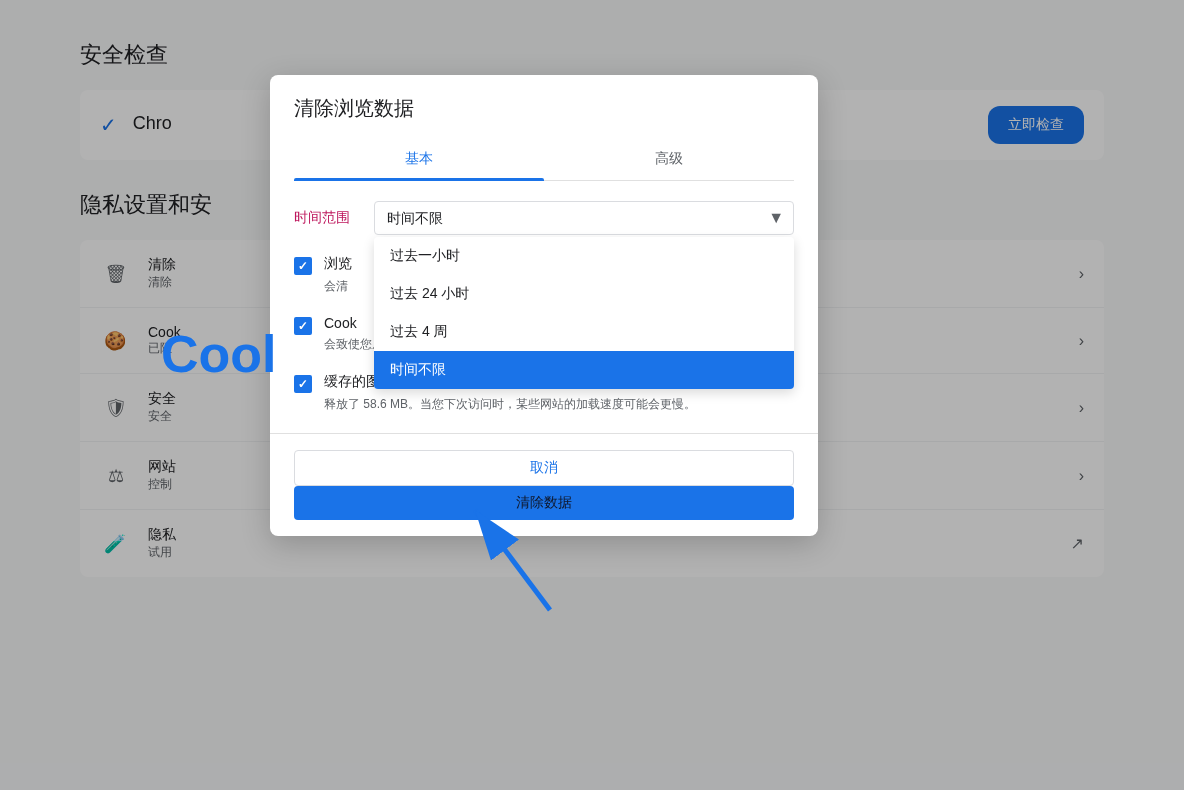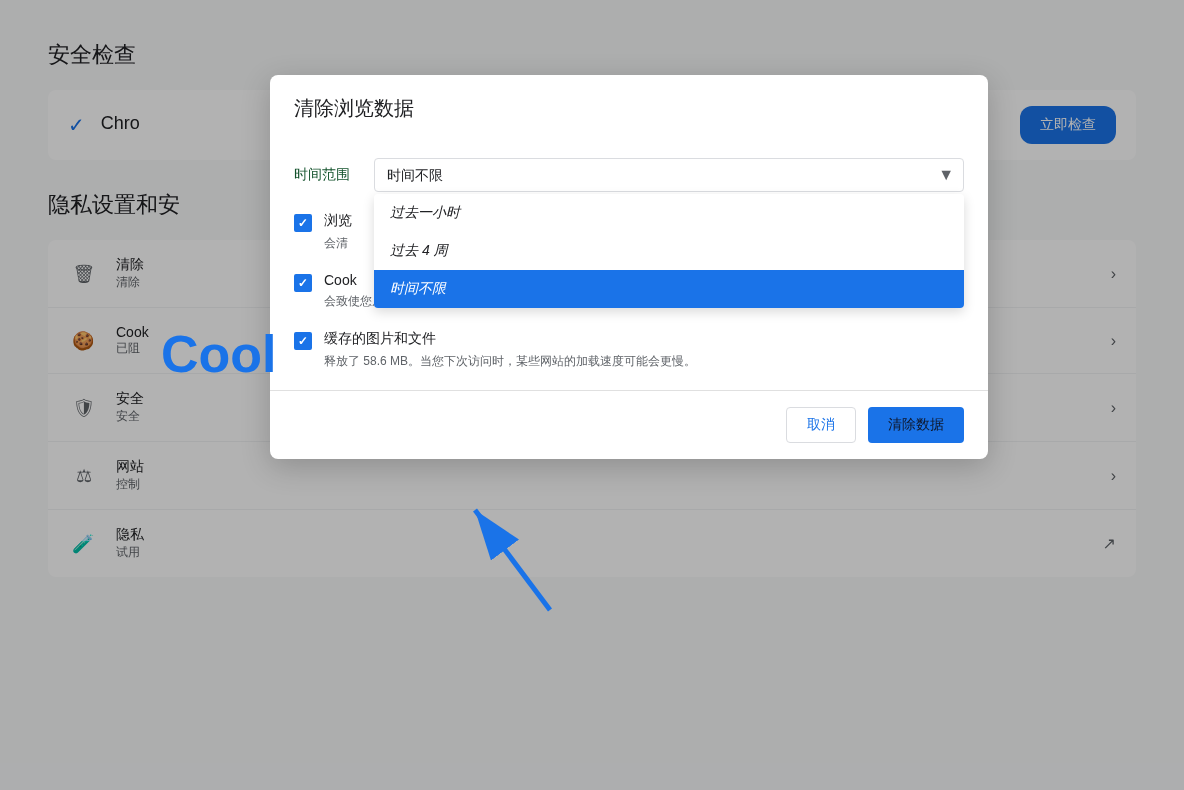--- a/index.html
+++ b/index.html
@@ -10,21 +10,21 @@
       height: 790px;
       overflow: hidden;
       position: relative;
     }
 
     
     .bg-page {
       position: absolute;
       top: 0; left: 0;
       width: 100%; height: 100%;
-      padding: 40px 48px;
+      padding: 40px 80px;
       background: #f8f9fa;
     }
 
     .bg-section-title {
       font-size: 22px;
       color: #202124;
       font-weight: 400;
       margin-bottom: 20px;
     }
 
@@ -128,21 +128,21 @@
       top: 0; left: 0;
       width: 100%; height: 100%;
       background: rgba(0,0,0,0.3);
     }
 
     
     .dialog {
       position: absolute;
       top: 75px;
       left: 270px;
-      width: 718px;
+      width: 548px;
       background: white;
       border-radius: 8px;
       box-shadow: 0 8px 30px rgba(0,0,0,0.2);
       overflow: visible;
     }
 
     .dialog-header {
       padding: 20px 24px 0;
     }
 
@@ -188,21 +188,21 @@
 
     .time-range-row {
       display: flex;
       align-items: center;
       margin-bottom: 20px;
       position: relative;
     }
 
     .time-range-label {
       font-size: 14px;
-      color: #14532d;
+      color: #be185d;
       width: 80px;
       flex-shrink: 0;
     }
 
     .select-wrapper {
       position: relative;
       flex: 1;
     }
 
     .time-select {
@@ -238,21 +238,20 @@
       box-shadow: 0 4px 12px rgba(0,0,0,0.15);
       z-index: 100;
       overflow: hidden;
     }
 
     .dropdown-item {
       padding: 10px 16px;
       font-size: 14px;
       color: #202124;
       cursor: pointer;
-      font-style: italic;
     }
 
     .dropdown-item.selected {
       background: #1a73e8;
       color: white;
     }
 
     
     .checkbox-item {
       display: flex;
@@ -295,22 +294,23 @@
       font-size: 12px;
       color: #5f6368;
       line-height: 1.5;
     }
 
     
     .dialog-footer {
       display: flex;
       justify-content: flex-end;
       padding: 16px 24px;
-      gap: 12px;
+      gap: 0;
       border-top: 1px solid #e0e0e0;
+      flex-direction: column;
     }
 
     .btn-cancel {
       background: white;
       color: #1a73e8;
       border: 1px solid #dadce0;
       border-radius: 4px;
       padding: 8px 20px;
       font-size: 14px;
       cursor: pointer;
@@ -421,39 +421,44 @@
   </div>
 </div>
 
 <div class="overlay"></div>
 
 <div class="cool-text">Cool</div>
 
 <div class="dialog">
   <div class="dialog-header">
     <div class="dialog-title">清除浏览数据</div>
+    <div class="dialog-tabs">
+      <div class="dialog-tab active">基本</div>
+      <div class="dialog-tab">高级</div>
+    </div>
   </div>
 
   <div class="dialog-body">
 
     <div class="time-range-row">
       <div class="time-range-label">时间范围</div>
       <div class="select-wrapper">
         <select class="time-select">
           <option>过去一小时</option>
           <option>过去 24 小时</option>
           <option>过去 7 天</option>
           <option>过去 4 周</option>
           <option selected="">时间不限</option>
         </select>
         <span class="select-arrow">▼</span>
 
         
         <div class="dropdown-menu">
           <div class="dropdown-item">过去一小时</div>
+          <div class="dropdown-item">过去 24 小时</div>
           <div class="dropdown-item">过去 4 周</div>
           <div class="dropdown-item selected">时间不限</div>
         </div>
       </div>
     </div>
 
     <div class="checkbox-item">
       <div class="cb">
         <span class="cb-check">✓</span>
       </div>

